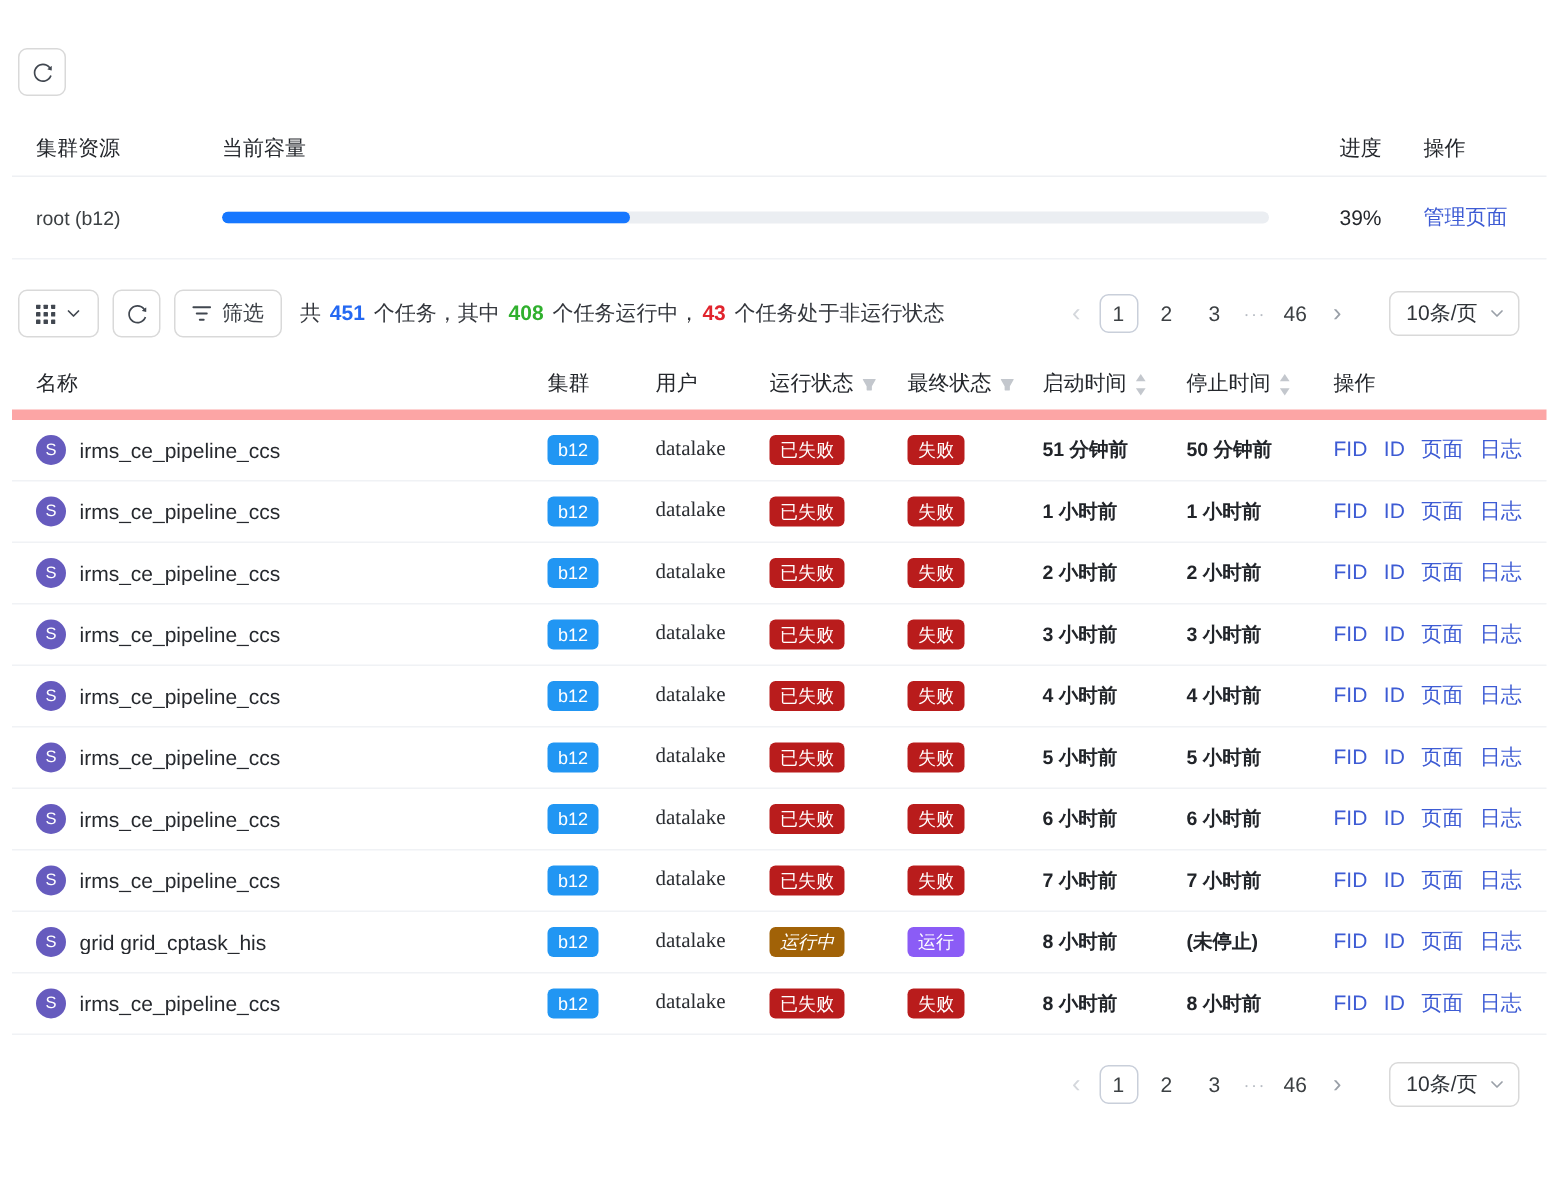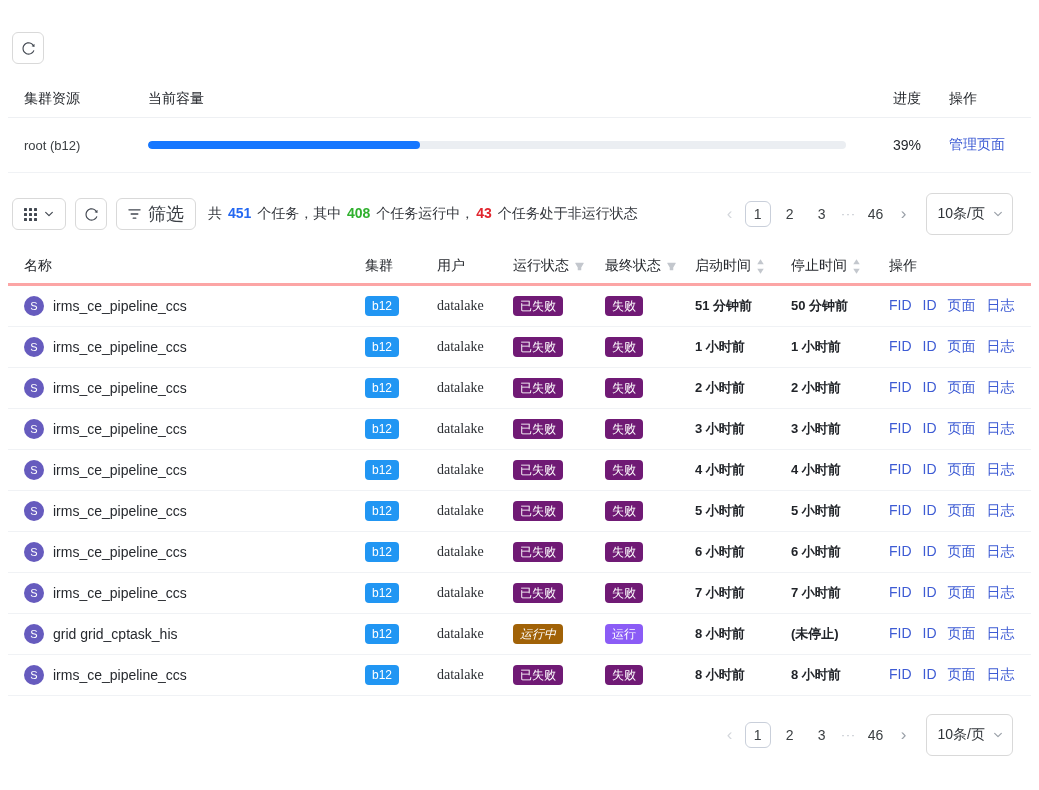--- a/index.html
+++ b/index.html
@@ -11,21 +11,21 @@
   }
   .page { padding:14px 0 20px; }
 
   .section-title { font-size:17px; font-weight:700; color:#15181d; margin:0; padding:0 0 0 8px; }
 
   
   .btn {
     display:inline-flex; align-items:center; justify-content:center; gap:7px;
     height:32px; padding:0 11px; background:#fff;
     border:1px solid #d9d9d9; border-radius:6px; cursor:pointer;
-    font-size:18px; color:#3c4046;
+    font-size:14px; color:#3c4046;
   }
   .btn.icon-only { width:32px; padding:0; }
 
   
   .res-table { margin:17px 8px 0; }
   .res-header, .res-row { display:flex; align-items:center; }
   .res-header { border-bottom:1px solid #eef0f3; padding:9px 0; font-weight:500; color:#24272c; }
   .res-row { border-bottom:1px solid #f0f2f5; padding:18px 0; color:#3c4043; font-size:13px; }
   .rc-queue { flex:0 0 140px; padding-left:16px; }
   .rc-cap   { flex:1 1 auto; padding-right:14px; }
@@ -47,46 +47,46 @@
 
   
   .pagination { display:flex; align-items:center; }
   .pg-arrow { width:24px; height:26px; line-height:25px; text-align:center; font-size:17px;
               color:#9aa0a8; cursor:pointer; user-select:none; }
   .pg-arrow.disabled { color:#d4d7dc; cursor:default; }
   .pg-item { min-width:26px; height:26px; line-height:24px; text-align:center; margin:0 3px;
              border:1px solid transparent; border-radius:6px; color:#3c4043; cursor:pointer; }
   .pg-item.active { border-color:#c9cfda; font-weight:500; background:#fff; }
   .pg-ellipsis { width:22px; text-align:center; color:#b7bcc4; letter-spacing:1px; font-size:12px; }
-  .pg-size { display:flex; align-items:center; gap:8px; height:42px; margin-left:10px;
+  .pg-size { display:flex; align-items:center; gap:8px; height:30px; margin-left:22px;
              padding:0 9px 0 11px; border:1px solid #d9d9d9; border-radius:6px; cursor:pointer;
              color:#2f3338; }
 
   
   .task-table { margin:0 8px; }
   .t-header, .t-row { display:flex; align-items:center; }
-  .t-header { border-bottom:3px solid #fca5a5; padding:8px 0; font-weight:500; color:#24272c; }
+  .t-header { border-bottom:7px solid #fca5a5; padding:8px 0; font-weight:500; color:#24272c; }
   .t-header .hcell { display:flex; align-items:center; gap:5px; }
   .t-row { height:41px; border-bottom:1px solid #f0f2f5; }
   .c-name   { flex:1 1 auto; min-width:0; padding-left:16px; display:flex; align-items:center; }
   .c-cluster{ flex:0 0 72px; padding-left:6px; }
   .c-user   { flex:0 0 76px; padding-left:6px;font-family:Liberation Serif, serif; }
   .c-run    { flex:0 0 92px; padding-left:6px; }
   .c-final  { flex:0 0 90px; padding-left:6px; }
   .c-start  { flex:0 0 96px; padding-left:6px; }
   .c-stop   { flex:0 0 98px; padding-left:6px; }
   .c-act    { flex:0 0 148px; padding-left:6px; }
   .avatar { display:inline-flex; align-items:center; justify-content:center; flex:0 0 auto;
             width:20px; height:20px; border-radius:50%; background:#665bbe; color:#fff;
             font-size:11px; font-weight:500; margin-right:9px; }
   .task-name { color:#26292e; white-space:nowrap; overflow:hidden; text-overflow:ellipsis; }
   .tag { display:inline-block; color:#fff; font-size:12px; line-height:1; padding:4px 7px;
          border-radius:4px; white-space:nowrap; }
   .tag.blue  { background:#2196f3; }
-  .tag.red   { background:#701a75; }
+  .tag.red   { background:#b91c1c; }
   .tag.green { background:#a16207;font-style:italic; }
   .tag.cyan  { background:#8b5cf6; }
   .time { font-weight:600; color:#212429; font-size:13px; }
   .link { color:#3d5bd4; text-decoration:none; cursor:pointer; margin-right:11px; font-size:14px; }
   .link:last-child { margin-right:0; }
 
   .bottom-bar { display:flex; justify-content:flex-end; margin:18px 26px 0 0; }
 
   svg { display:block; }
 </style>

